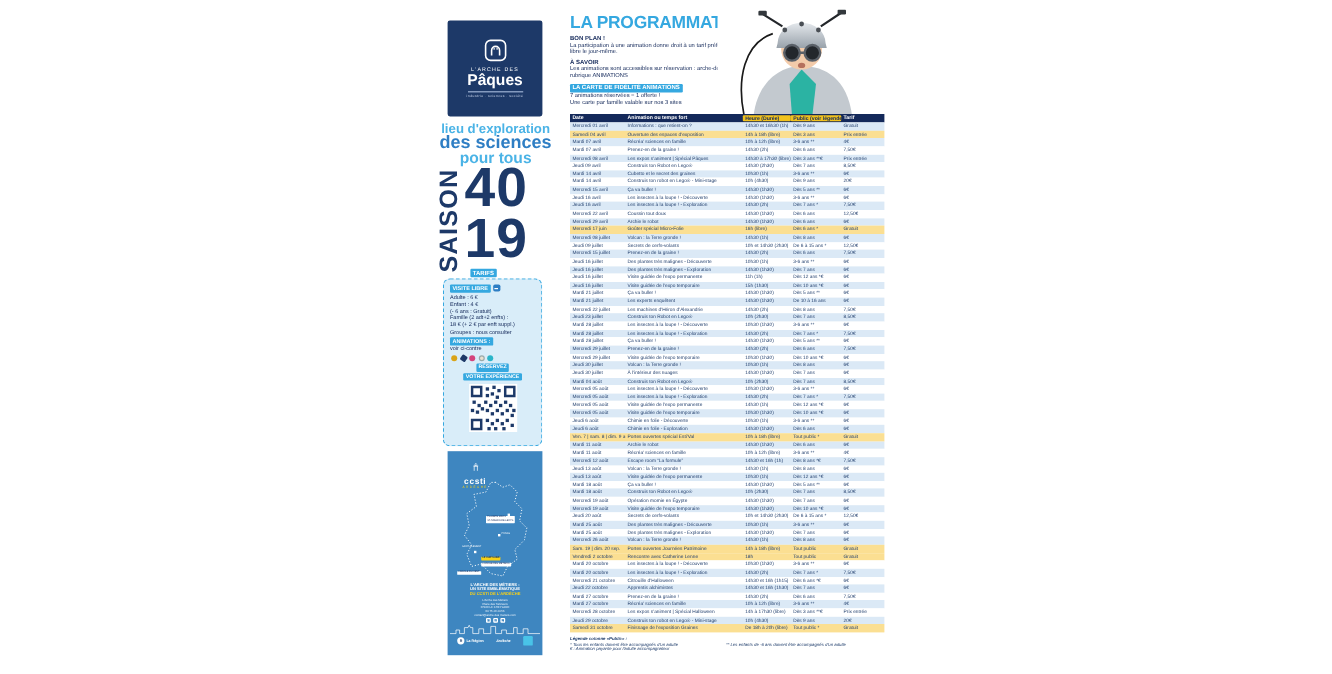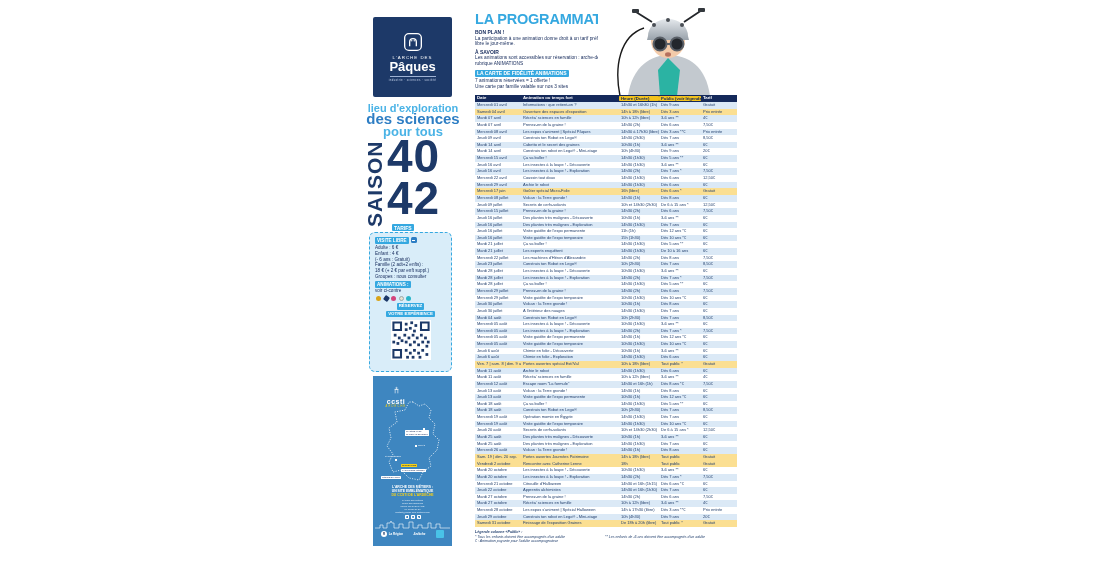--- a/index.html
+++ b/index.html
@@ -111,21 +111,21 @@
   <div class="abs tagline">
     <div class="tag1">lieu d'exploration</div>
     <div class="tag2">des sciences</div>
     <div class="tag3">pour tous</div>
   </div>
 
   <div class="abs saison">
     <div class="saison-v">SAISON</div>
     <div class="year">
       <div>40</div>
-      <div>42</div>
+      <div>19</div>
     </div>
   </div>
 
   <div class="abs chip tarifs-chip">TARIFS</div>
 
   <div class="abs tarif-box">
     <div class="vl-row">
       <span class="chip vl-chip">VISITE LIBRE</span>
       <span class="ticket-ic"></span>
     </div>

